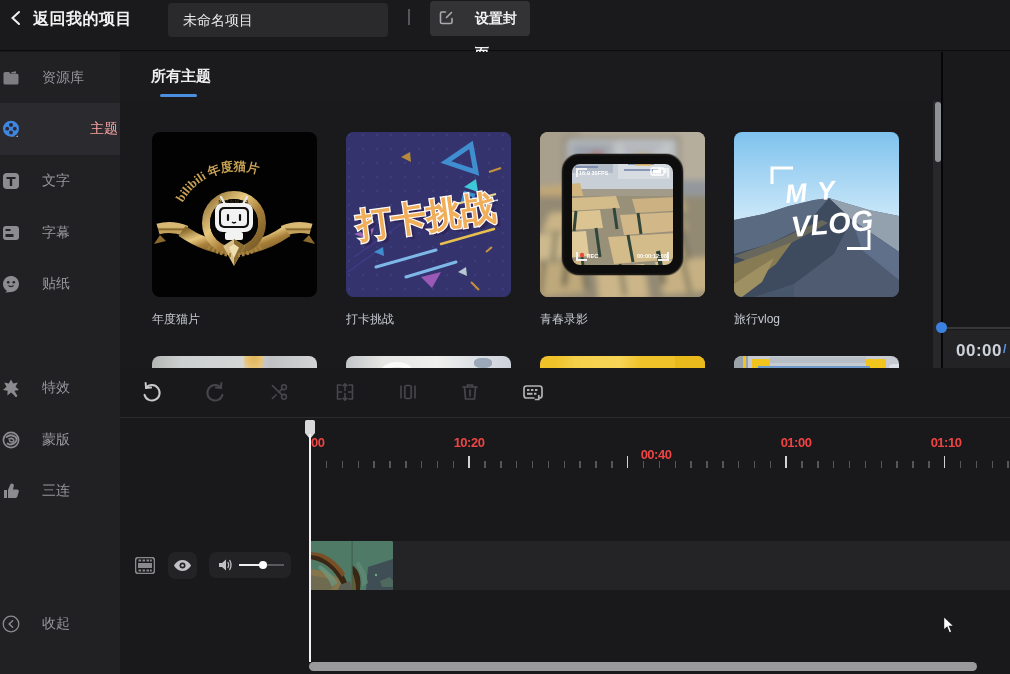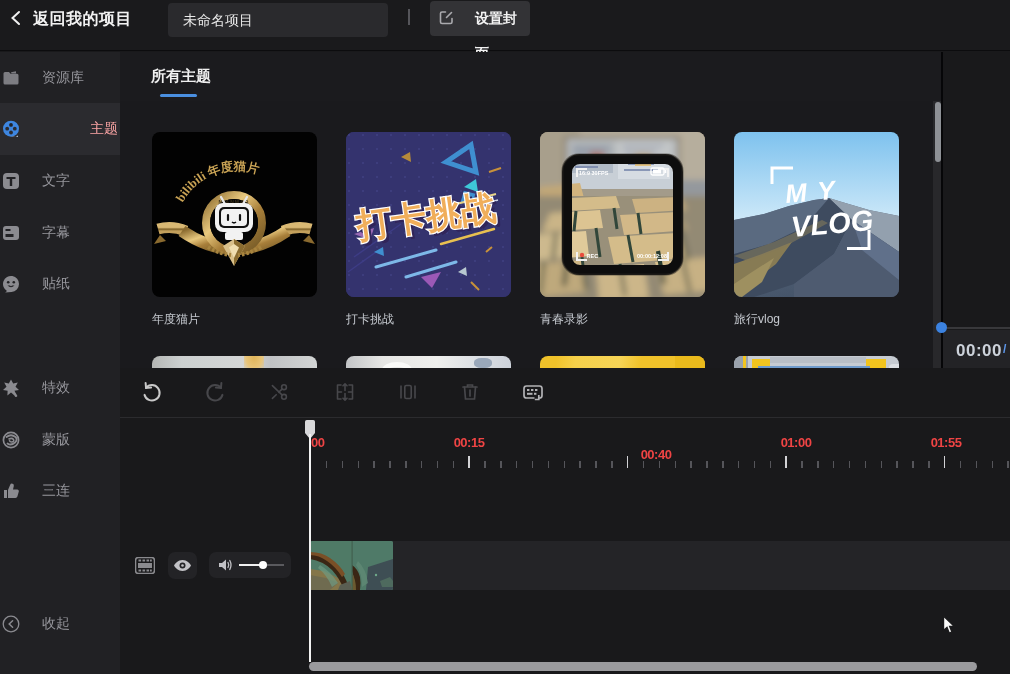--- a/index.html
+++ b/index.html
@@ -436,24 +436,24 @@
         <rect x="9" y="7" width="2.4" height="2"></rect>
         <rect x="13" y="7" width="2.4" height="2"></rect>
         <rect x="5" y="10.8" width="5.5" height="2"></rect>
         <rect x="12" y="10.8" width="2.4" height="2"></rect>
       </g>
     </svg>
 
   <div class="abs" id="tbsep"></div>
 
   <div class="rlabel" style="left:191px;">00</div>
-  <div class="rlabel" style="left:349px; transform:translateX(-50%);">00:15</div>
+  <div class="rlabel" style="left:349px; transform:translateX(-50%);">10:20</div>
   <div class="rlabel" style="left:536px; transform:translateX(-50%);margin-top:12px;">00:40</div>
   <div class="rlabel" style="left:667px; transform:translateX(-50%);margin-left:9px;">01:00</div>
-  <div class="rlabel" style="left:826px; transform:translateX(-50%);">01:55</div>
+  <div class="rlabel" style="left:826px; transform:translateX(-50%);">01:10</div>
 
   <div class="abs" style="left:190px; top:93px; width:700px; height:7px; background:repeating-linear-gradient(90deg, #55555a 0px, #55555a 1.4px, transparent 1.4px, transparent 15.85px);"></div>
   <div class="abs" style="left:190px; top:88px; width:700px; height:12px; background:repeating-linear-gradient(90deg, #d2d2d5 0px, #d2d2d5 1.4px, transparent 1.4px, transparent 158.5px);"></div>
 
   <div class="abs" id="trackrow"></div>
   <div class="abs" id="clip">
     <svg width="83" height="49" viewBox="0 0 83 49">
       <rect width="83" height="49" fill="#4f7a66"></rect>
       <path d="M0 28 L14 30 L30 38 L47 49 L0 49 Z" fill="#84764a"></path>
       <path d="M0 34 L16 37 L28 42 L20 49 L0 49 Z" fill="#6f6b50"></path>

